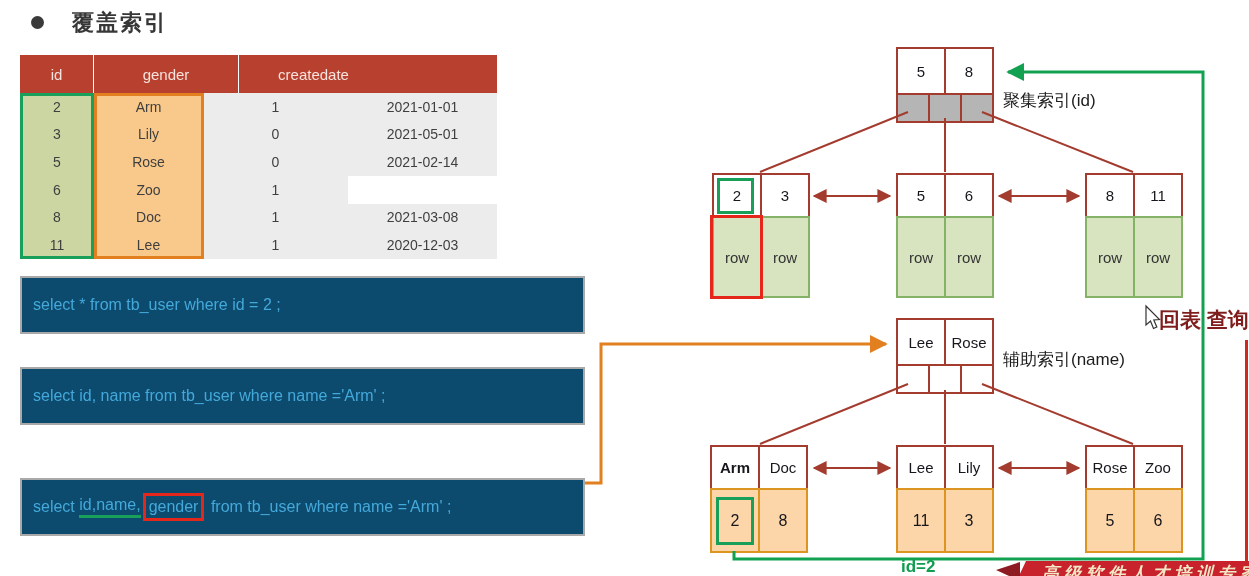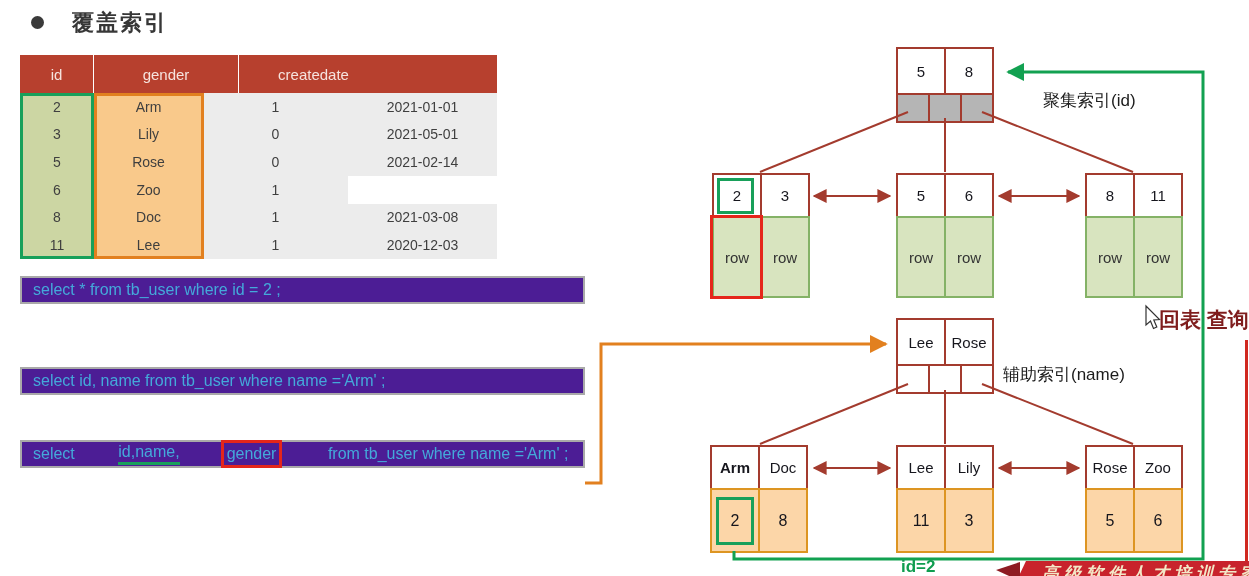--- a/index.html
+++ b/index.html
@@ -16,21 +16,21 @@
   .th { display:flex; align-items:center; justify-content:center; color:#f6e3de; font-size:15px;
         box-sizing:border-box; border-right:1px solid #ffffff; }
   .th:last-child { border-right:none; }
   .tr { display:flex; height:27.67px; }
   .td { display:flex; align-items:center; justify-content:center; font-size:14px; color:#3f3f3f; box-sizing:border-box; }
   .w-id{width:74px} .w-name{width:109px} .w-gender{width:145px} .w-date{width:149px}
   .bg-id{background:#ccd6a3} .bg-name{background:#f9c98b} .bg-gray{background:#ececec}
   .hl { position:absolute; box-sizing:border-box; pointer-events:none; }
 
   
-  .sqlbox { position:absolute; left:20px; width:565px; height:28px; background:#4c1d95;
+  .sqlbox { position:absolute; left:20px; width:565px; height:58px; background:#0c4a6e;
             border:2px solid #a9a9a9; box-sizing:border-box; display:flex; align-items:center;
             padding-left:11px; font-size:16px; color:#44a9da; white-space:pre; }
   .sql-underline { border-bottom:3px solid #18a05a; padding-bottom:1px; }
   .sql-redbox { border:3px solid #e5261b; padding:2px 3px; margin:0 2px; }
 
   
   .node { position:absolute; }
   .crow { display:flex; }
   .crow + .crow { margin-top:-2px;align-items:center; }
   .cell { box-sizing:border-box; border:2px solid #a33b2e; background:#fff; display:flex;
@@ -117,36 +117,36 @@
 
   <div class="hl" style="left:20px; top:93px; width:74px; height:166px; border:3px solid #18a05a;"></div>
   <div class="hl" style="left:94px; top:93px; width:110px; height:166px; border:3px solid #e2801f;"></div>
 
   <div class="sqlbox" style="top:276px;">
     <span>select * from tb_user where id = 2 ;</span>
   </div>
   <div class="sqlbox" style="top:367px;">
     <span>select id, name from tb_user where name ='Arm' ;</span>
   </div>
-  <div class="sqlbox" style="top:440px;gap:39px;">
+  <div class="sqlbox" style="top:478px;">
     <span>select </span><span class="sql-underline">id,name,</span><span class="sql-redbox">gender</span><span> from tb_user where name ='Arm' ;</span>
   </div>
 
   <div class="node" style="left:896px; top:47px;">
     <div class="crow">
       <div class="cell rk">5</div>
       <div class="cell rk">8</div>
     </div>
     <div class="crow">
       <div class="cell ptr gray"></div>
       <div class="cell ptr gray"></div>
       <div class="cell ptr gray"></div>
     </div>
   </div>
-  <div class="treelabel" style="left:1003px; top:89px;margin-left:40px;">聚集索引(id)</div>
+  <div class="treelabel" style="left:1003px; top:89px;">聚集索引(id)</div>
 
   <div class="node" style="left:712px; top:173px;">
     <div class="crow">
       <div class="cell k">2</div>
       <div class="cell k">3</div>
     </div>
     <div class="crow">
       <div class="cell grow">row</div>
       <div class="cell grow">row</div>
     </div>
@@ -176,21 +176,21 @@
     <div class="crow">
       <div class="cell rk">Lee</div>
       <div class="cell rk">Rose</div>
     </div>
     <div class="crow">
       <div class="cell ptr"></div>
       <div class="cell ptr"></div>
       <div class="cell ptr"></div>
     </div>
   </div>
-  <div class="treelabel" style="left:1003px; top:363px;">辅助索引(name)</div>
+  <div class="treelabel" style="left:1003px; top:348px;">辅助索引(name)</div>
 
   <div class="node" style="left:710px; top:445px;">
     <div class="crow">
       <div class="cell k bold">Arm</div>
       <div class="cell k">Doc</div>
     </div>
     <div class="crow">
       <div class="cell oval">2</div>
       <div class="cell oval">8</div>
     </div>

